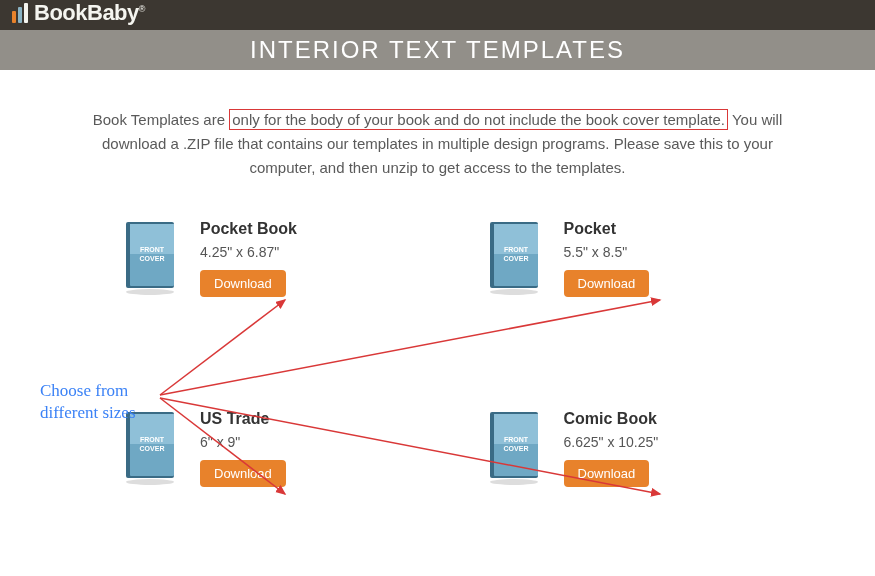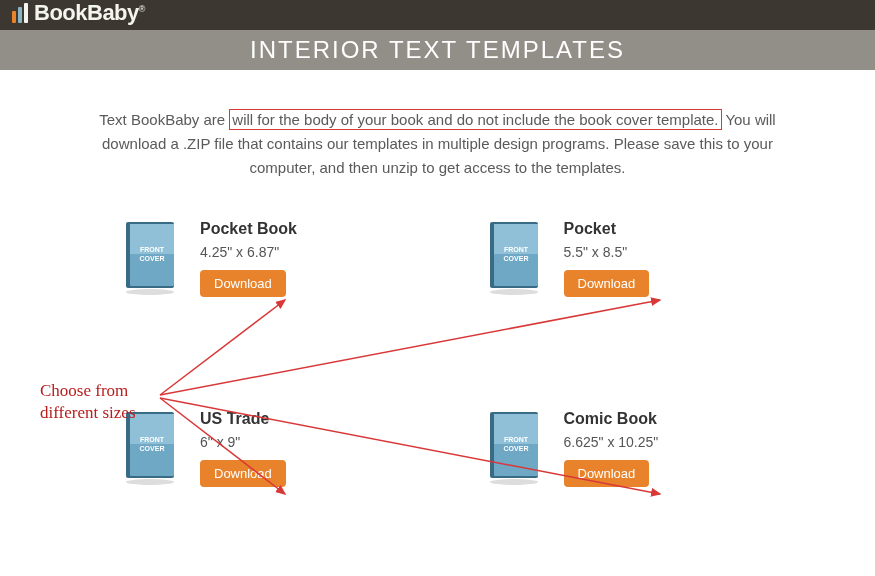--- a/index.html
+++ b/index.html
@@ -113,21 +113,21 @@
       font-size: 13px;
       font-weight: 500;
       cursor: pointer;
       align-self: flex-start;
       margin-top: 4px;
     }
     .annotation {
       position: absolute;
       left: 40px;
       top: 380px;
-      color: #b91c1c;
+      color: #3b82f6;
       font-family: Georgia, "Times New Roman", serif;
       font-size: 17px;
       line-height: 1.3;
     }
     .arrow-svg {
       position: absolute;
       top: 0;
       left: 0;
       width: 875px;
       height: 576px;
@@ -146,21 +146,21 @@
     </span>
     <span class="logo-text"><span>BookBaby</span><sup>®</sup></span>
   </div>
 </div>
 
 <div class="titlebar">
   <div class="titlebar-text">INTERIOR TEXT TEMPLATES</div>
 </div>
 
 <div class="description">
-  <span>Text BookBaby are </span><span class="highlight-box">will for the body of your book and do not include the book cover template.</span><span> You will download a .ZIP file that contains our templates in multiple design programs. Please save this to your computer, and then unzip to get access to the templates.</span>
+  <span>Book Templates are </span><span class="highlight-box">only for the body of your book and do not include the book cover template.</span><span> You will download a .ZIP file that contains our templates in multiple design programs. Please save this to your computer, and then unzip to get access to the templates.</span>
 </div>
 
 <div class="templates-grid">
 
   <div class="template-item">
     <div class="book-cover">
       <svg width="60" height="76" viewBox="0 0 60 76">
         <ellipse cx="30" cy="72" rx="24" ry="3" fill="#ddd"></ellipse>
         <rect x="6" y="2" width="48" height="66" rx="2" fill="#3a6b85"></rect>
         <rect x="10" y="4" width="44" height="62" rx="1" fill="#6fa8c4"></rect>

